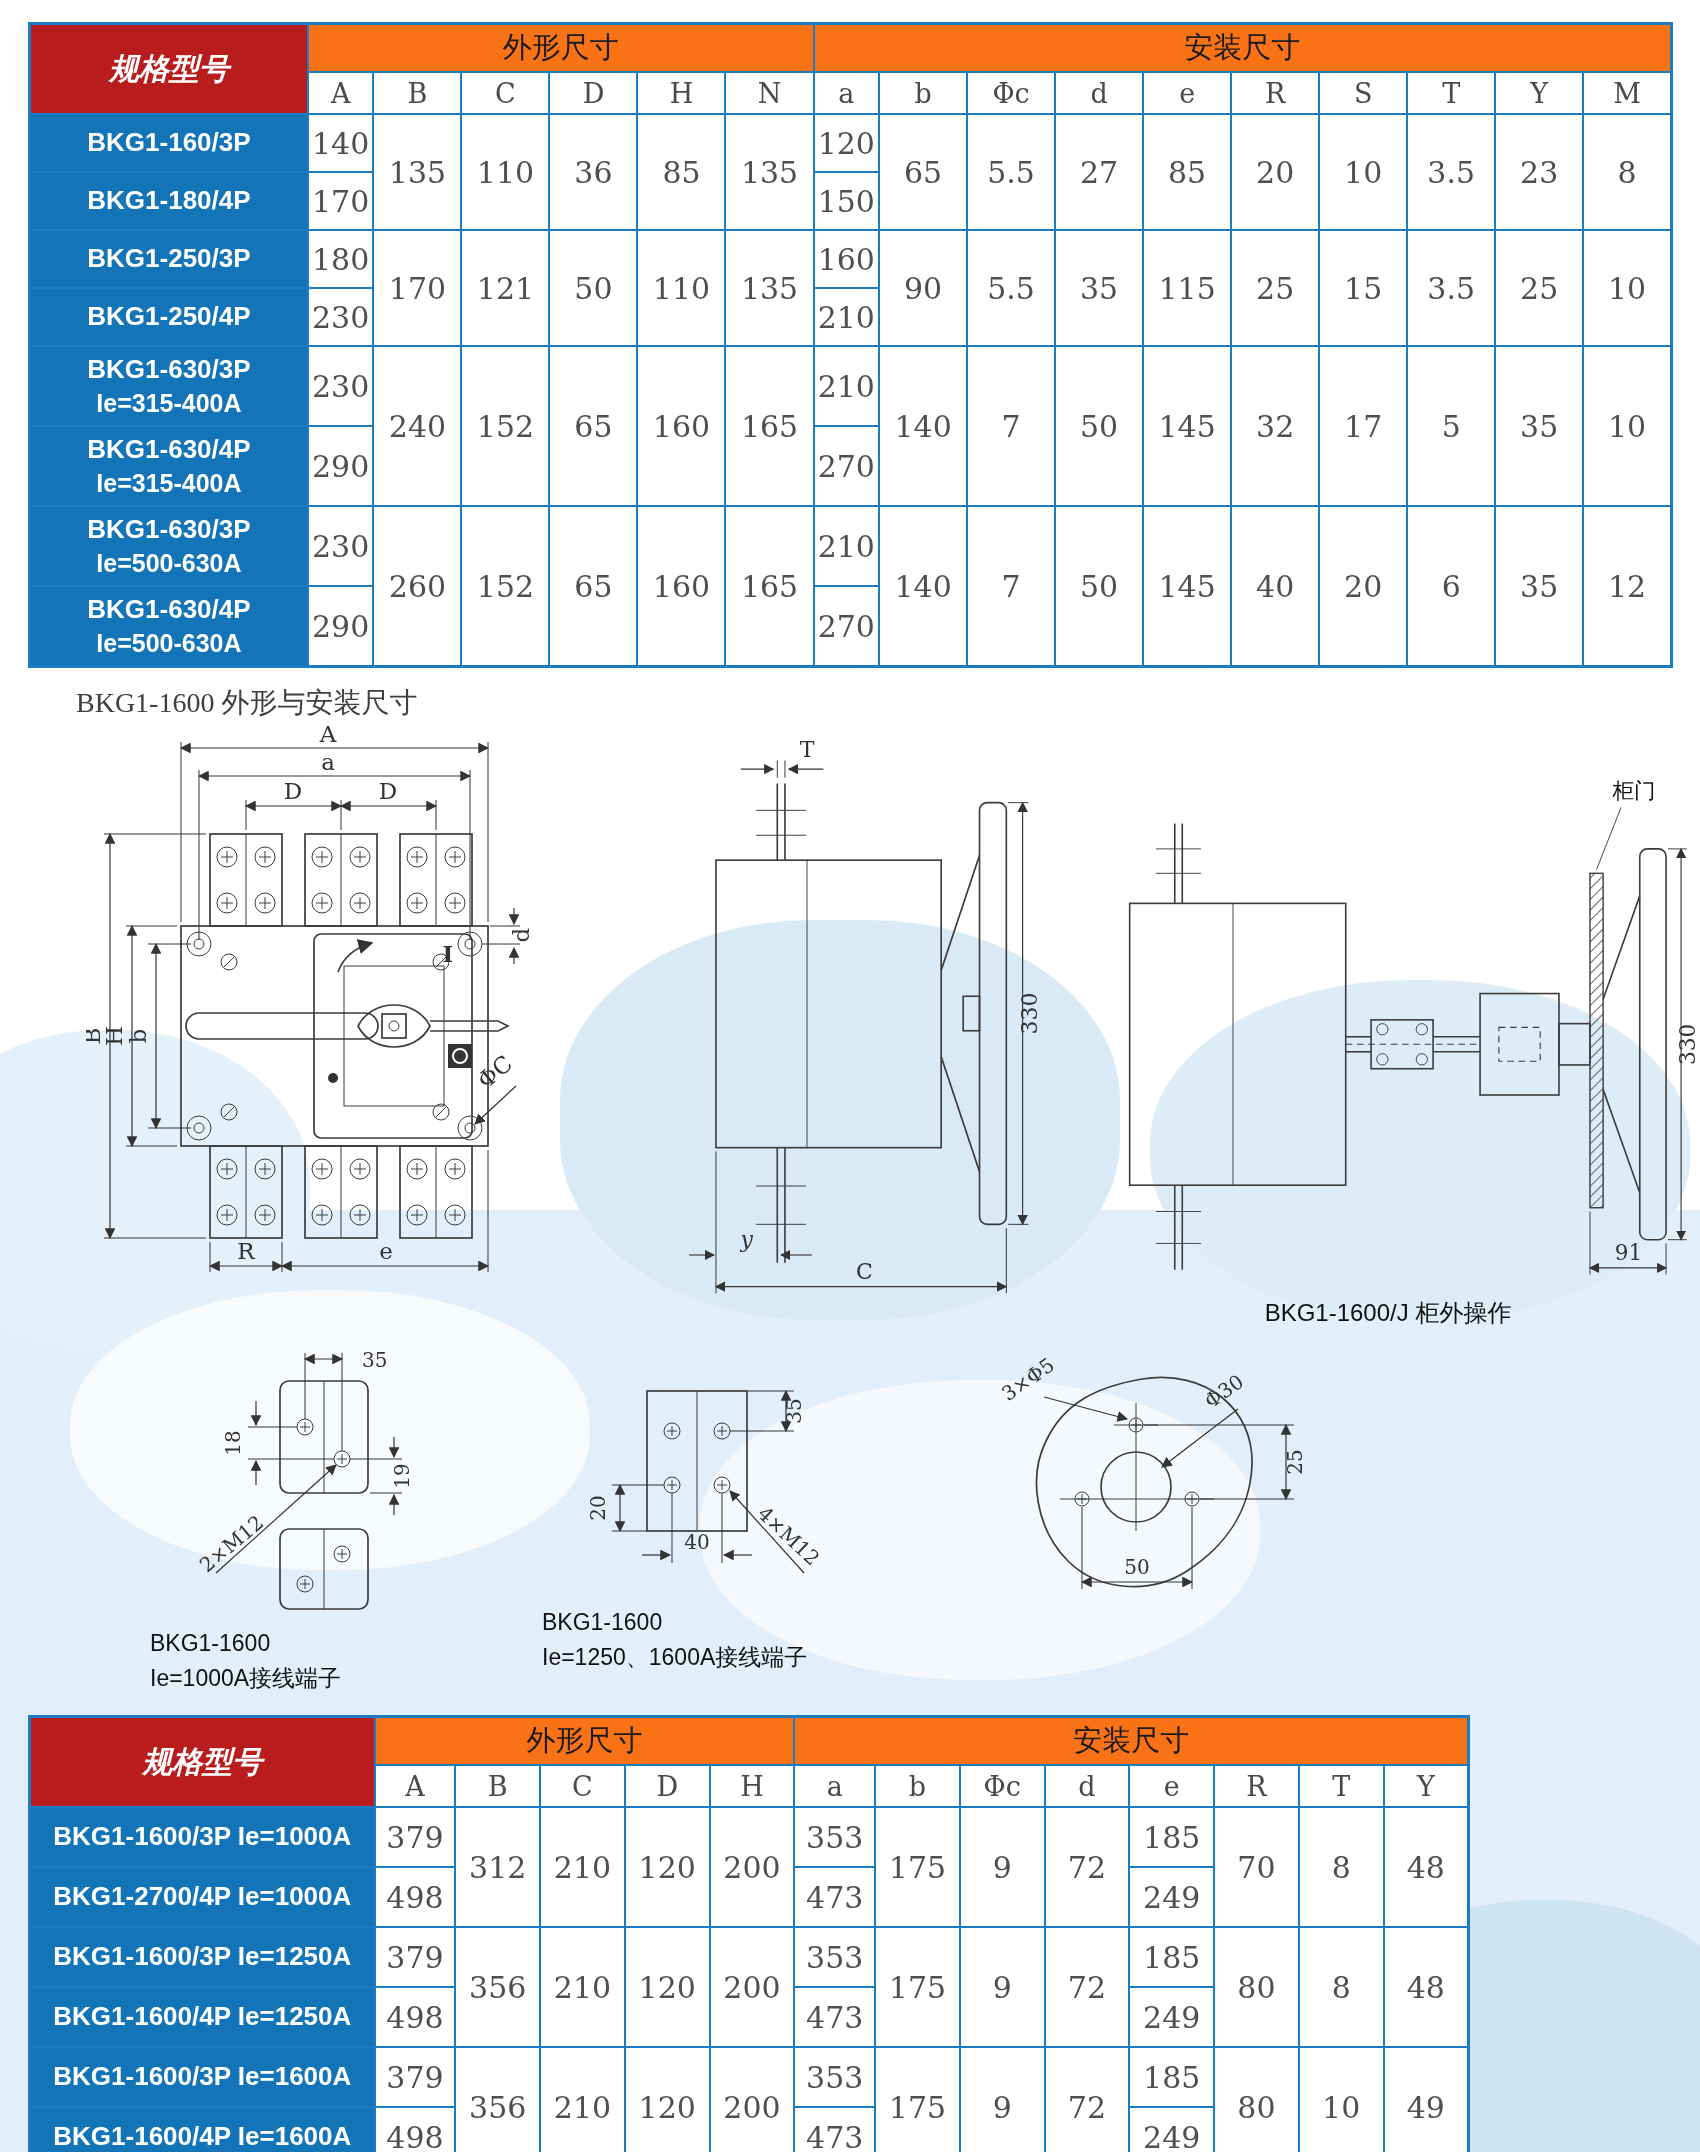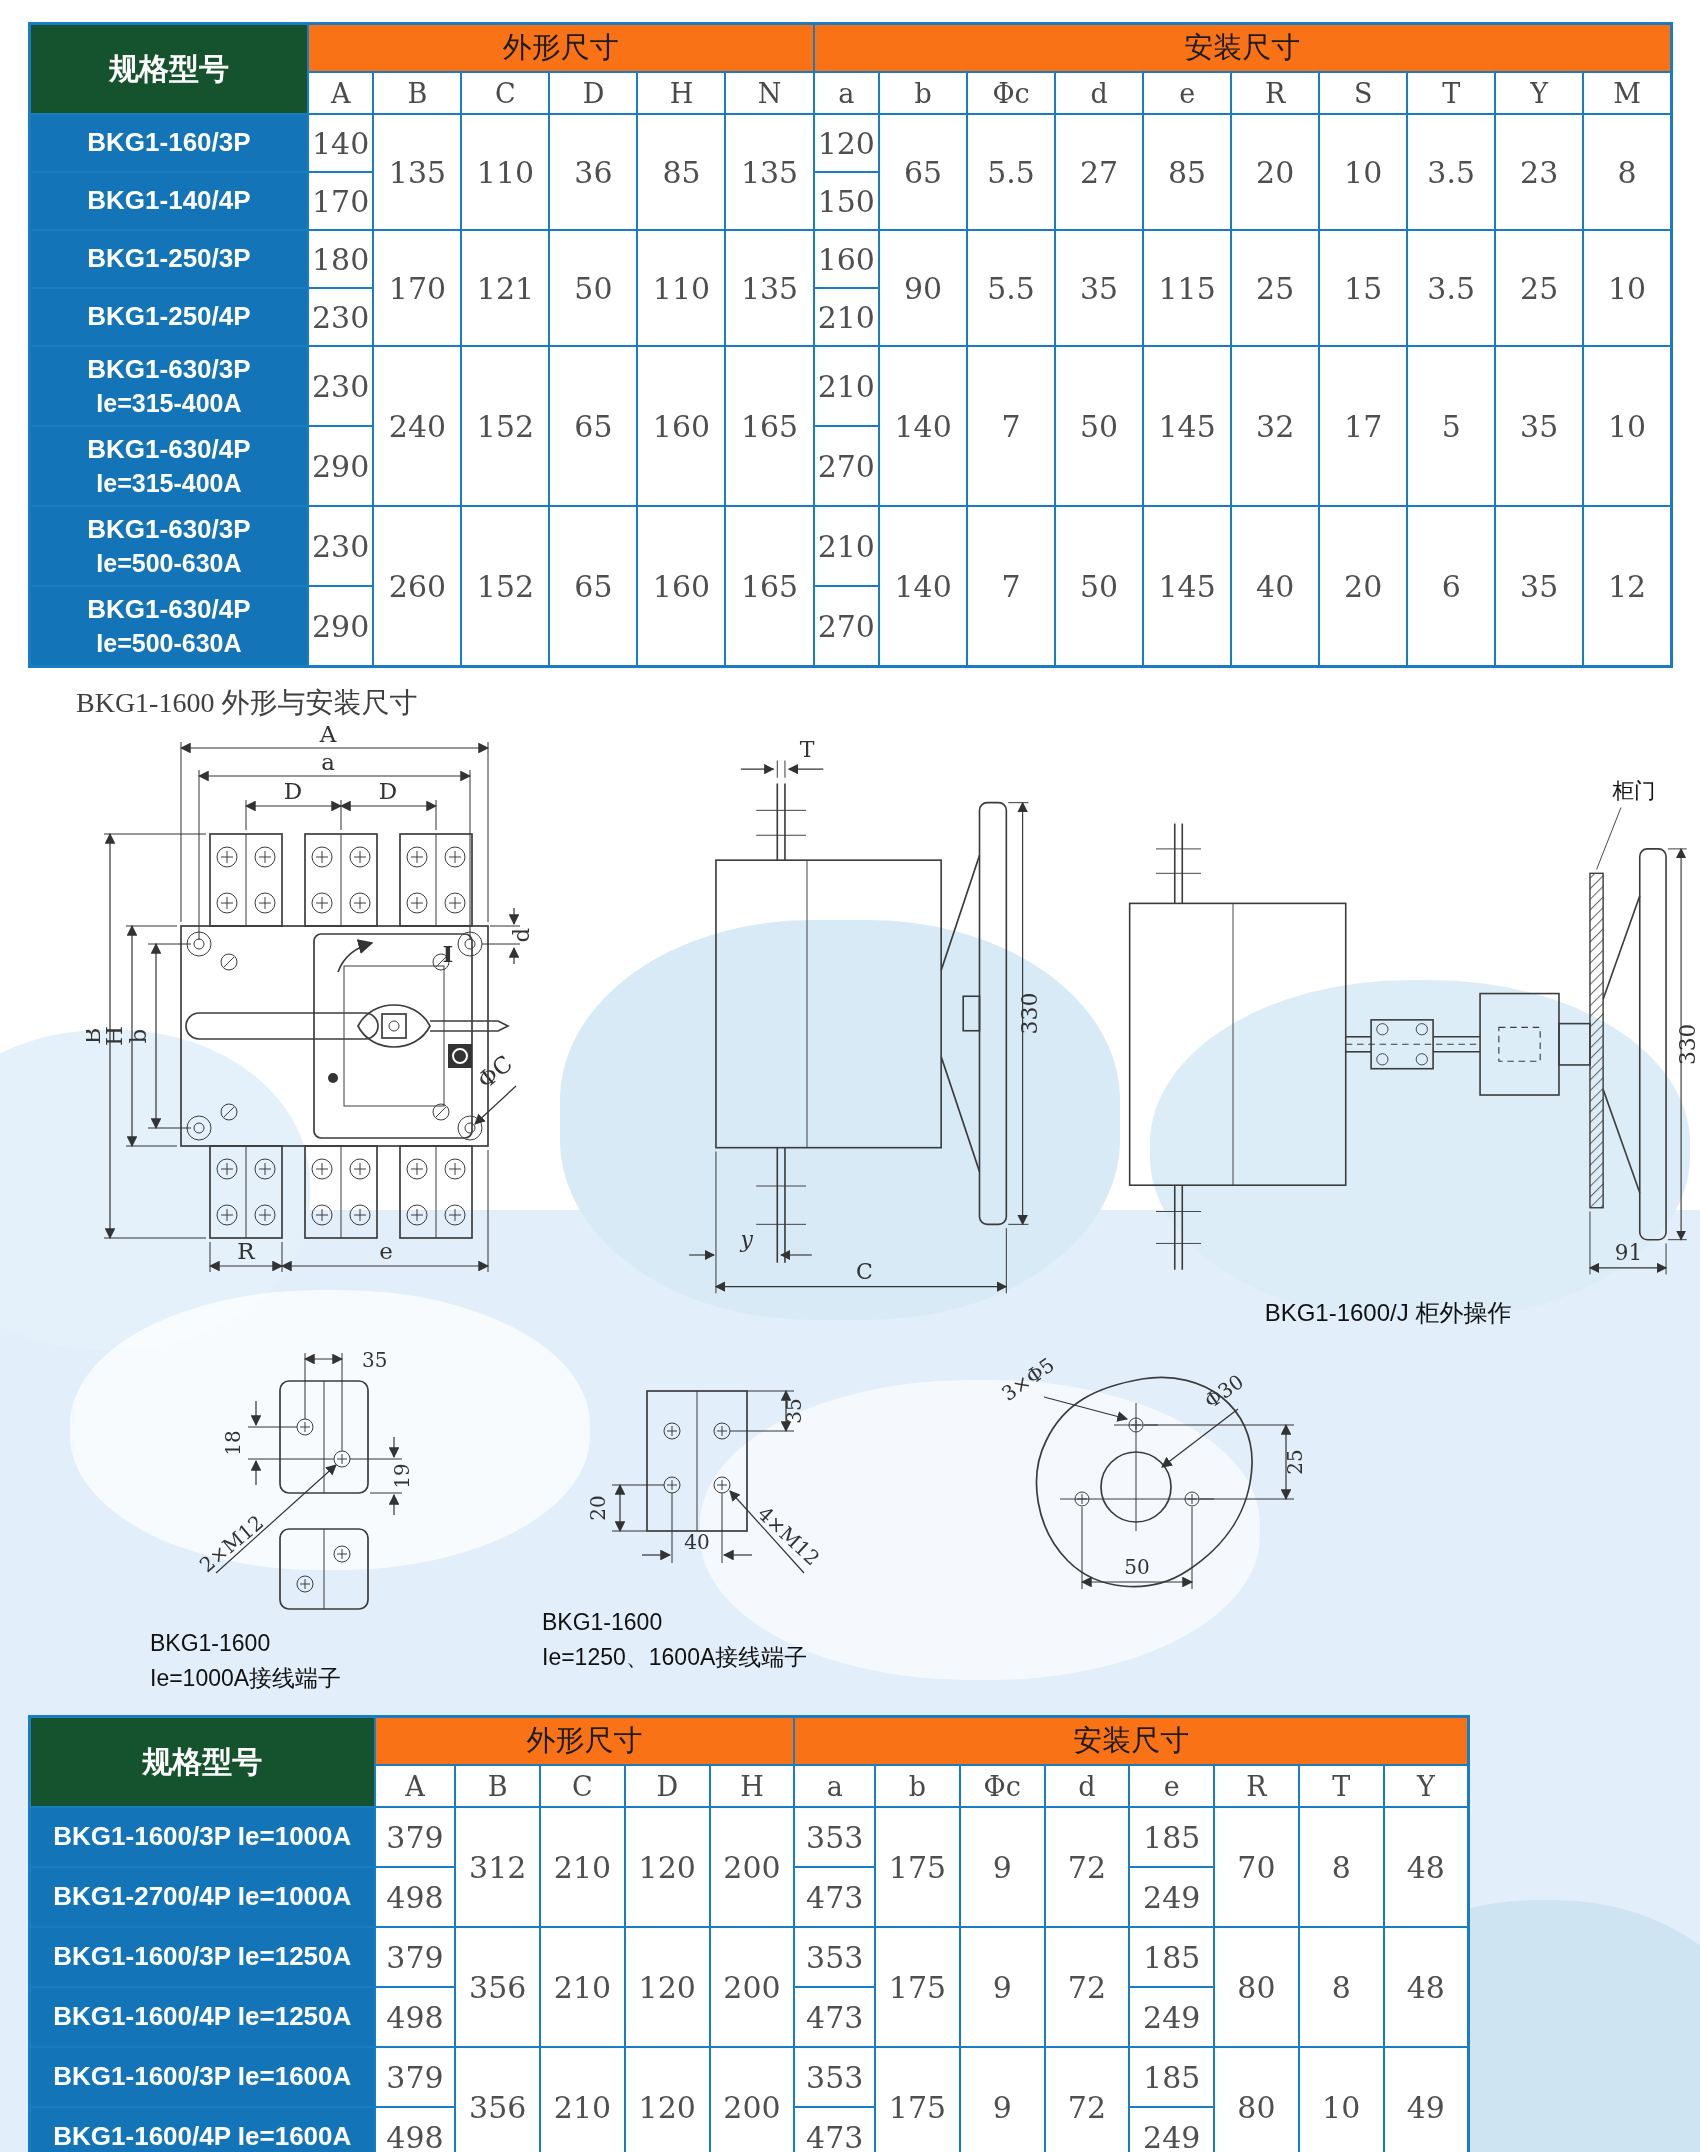--- a/index.html
+++ b/index.html
@@ -6,21 +6,21 @@
   body{font-family:"Liberation Sans",sans-serif;}
   .page{position:relative;width:1700px;height:2152px;background:#ffffff;overflow:hidden;}
   .bg{position:absolute;z-index:0;}
   .content{position:relative;z-index:1;}
 
   
   .spec-table{border-collapse:collapse;table-layout:fixed;border:3px solid #1a7cc2;background:transparent;}
   .spec-table td,.spec-table th{border:2px solid #1a7cc2;text-align:center;vertical-align:middle;padding:0;overflow:hidden;}
   .grp-h{font-family:"Liberation Serif","DejaVu Serif",serif;font-weight:normal;font-size:29px;color:#1b1b1b;height:46px;background:#f97316;}
   .col-h{font-family:"DejaVu Serif",serif;font-weight:normal;font-size:27px;color:#4a4a4a;height:40px;background:#fff;}
-  .model-h{background:#14532d;color:#fff;font-size:30px;font-weight:bold;}
+  .model-h{background:#b91c1c;color:#fff;font-size:30px;font-weight:bold;font-style:italic;}
   .model{background:#1375b7;color:#fff;font-weight:bold;font-size:26px;line-height:1.3;border-top:5px double #ffffff;}
   .model .mdl2{font-size:25px;}
   .num{font-family:"DejaVu Serif",serif;font-size:30px;color:#4f4f4f;background:#fff;}
   .t1{margin:22px 0 0 28px;width:1645px;}
   .t2{margin:20px 0 0 28px;width:1442px;}
   tr.ra td{height:56px;}
   tr.rb td{height:78px;}
   tr.rc td{height:58px;}
 
   
@@ -126,21 +126,21 @@
           <td class="num" rowspan="2">27</td>
           <td class="num" rowspan="2">85</td>
           <td class="num" rowspan="2">20</td>
           <td class="num" rowspan="2">10</td>
           <td class="num" rowspan="2">3.5</td>
           <td class="num" rowspan="2">23</td>
           <td class="num" rowspan="2">8</td>
         </tr>
         <tr class="ra">
           <td class="model">
-              <div>BKG1-140/4P</div>
+              <div>BKG1-180/4P</div>
             </td>
           <td class="num">170</td>
           <td class="num">150</td>
         </tr>
         <tr class="ra">
           <td class="model">
               <div>BKG1-250/3P</div>
             </td>
           <td class="num">180</td>
           <td class="num" rowspan="2">170</td>

